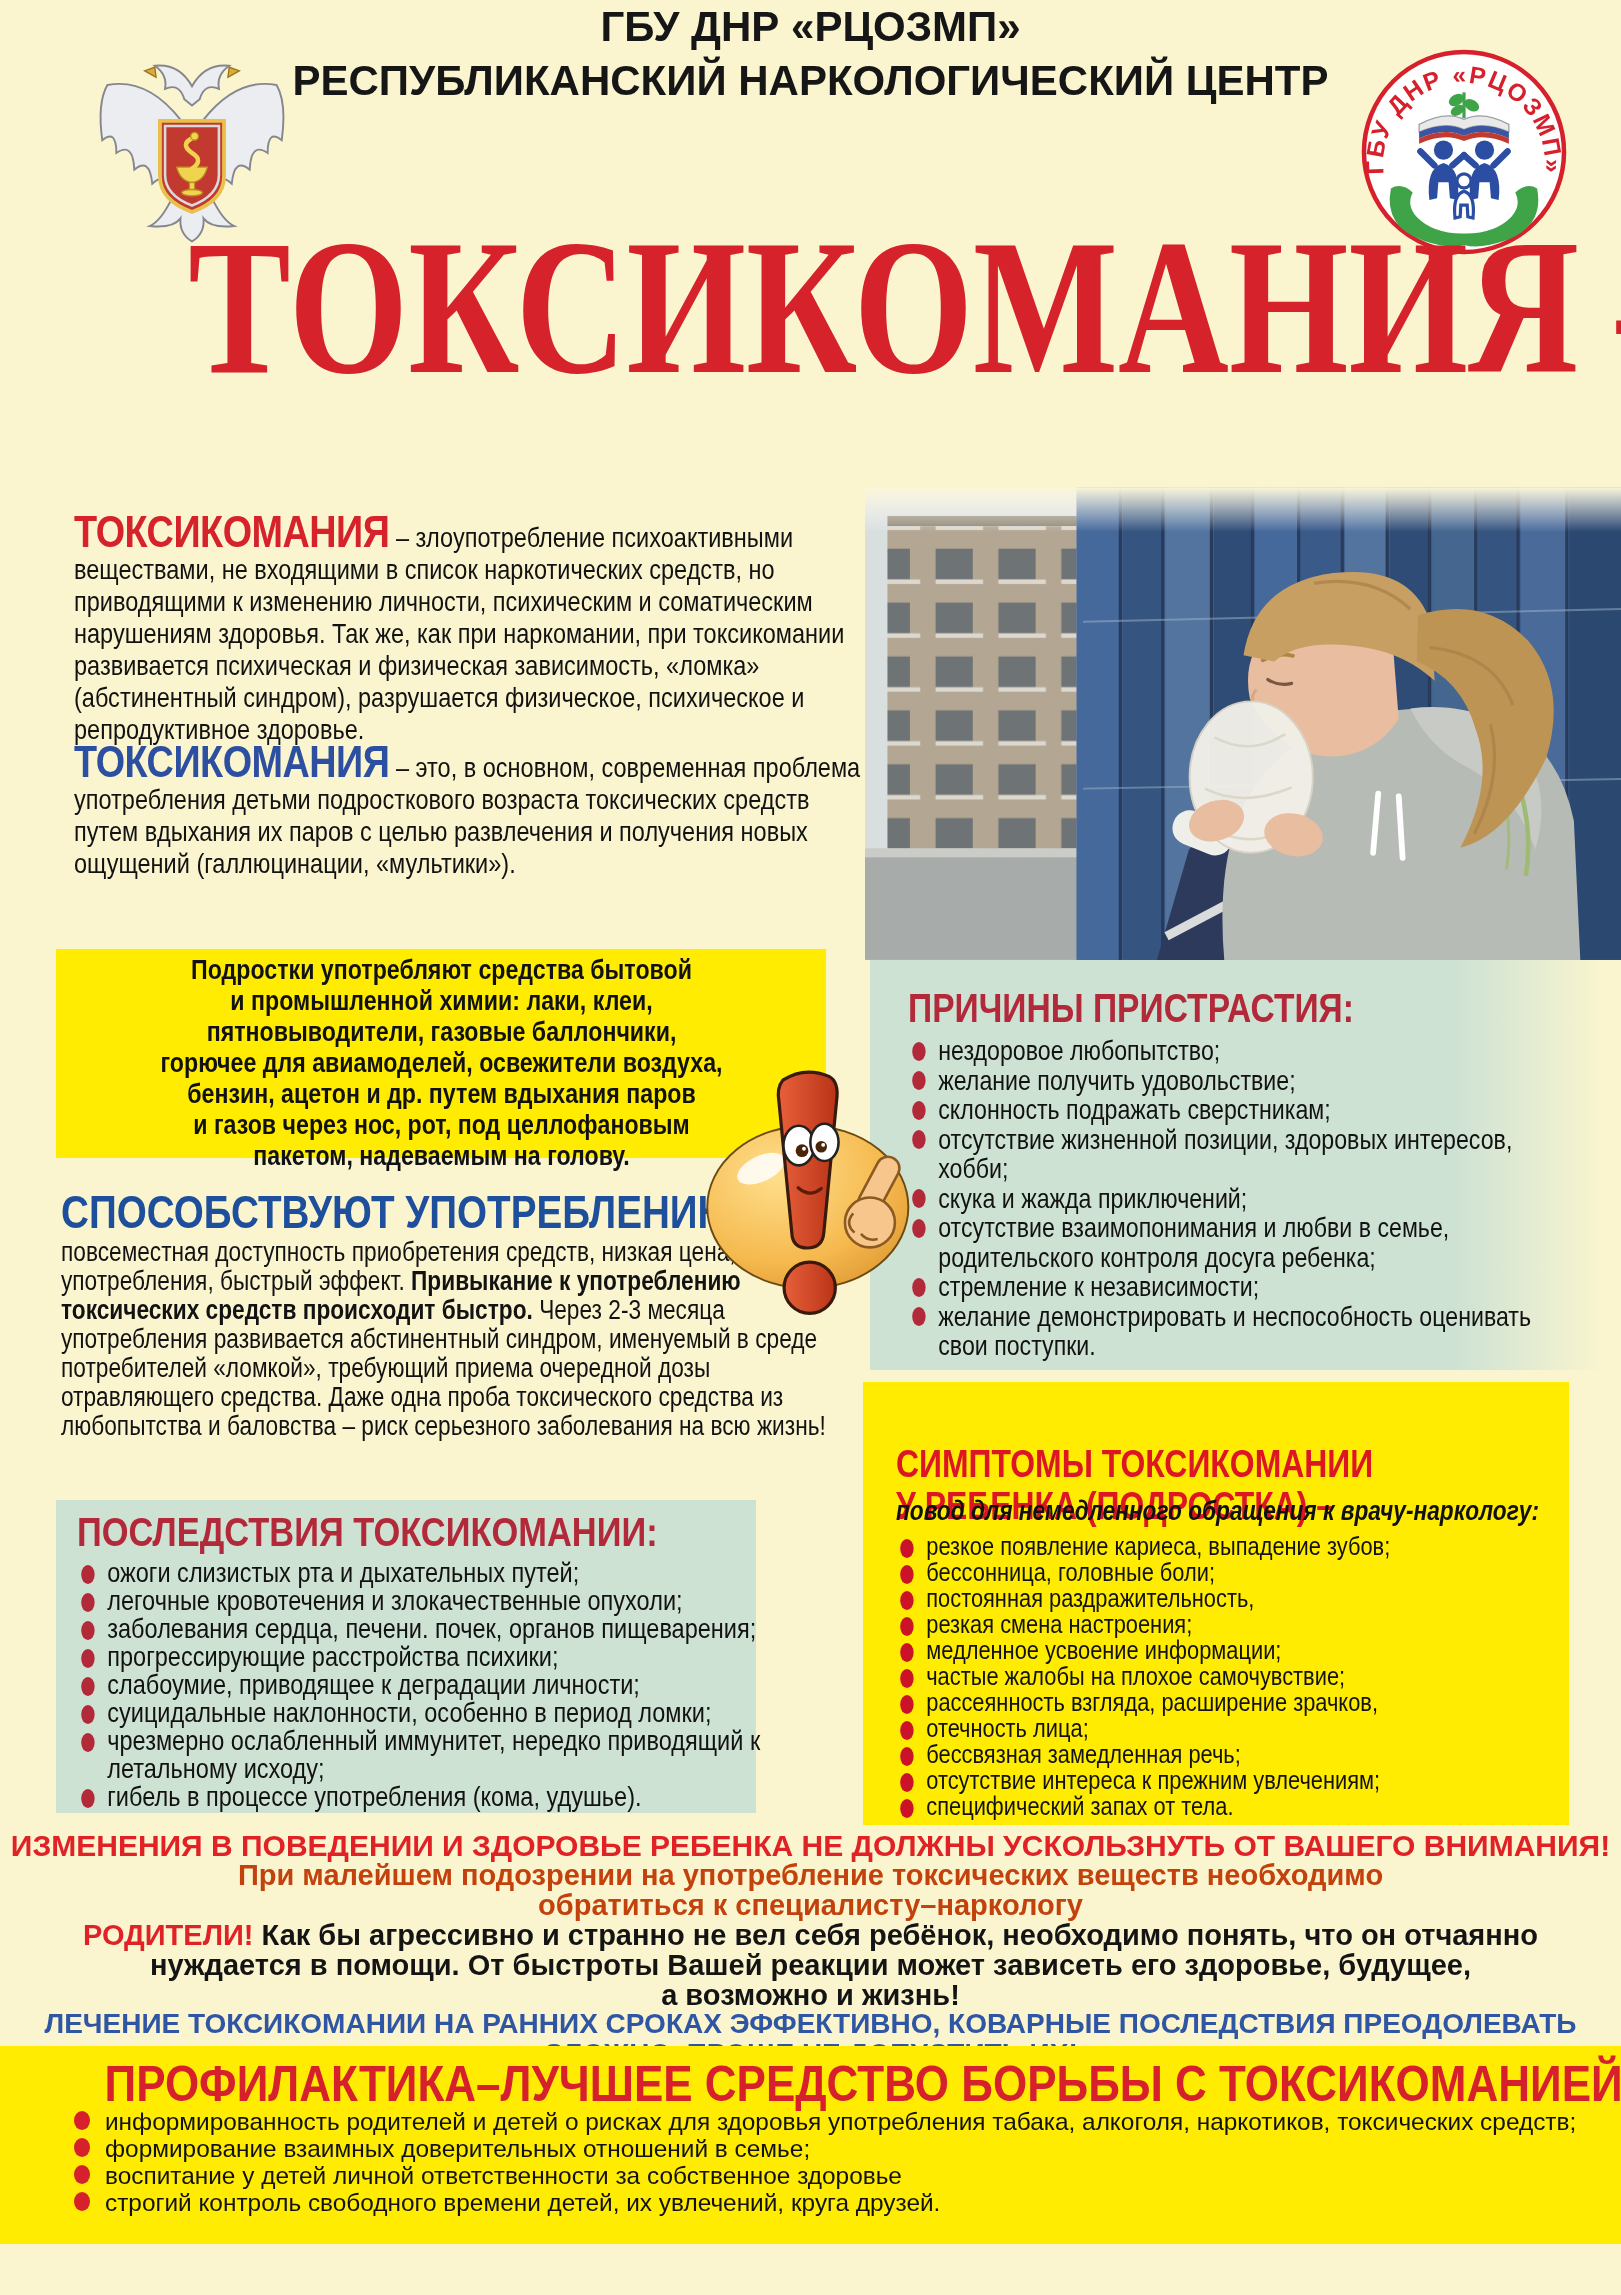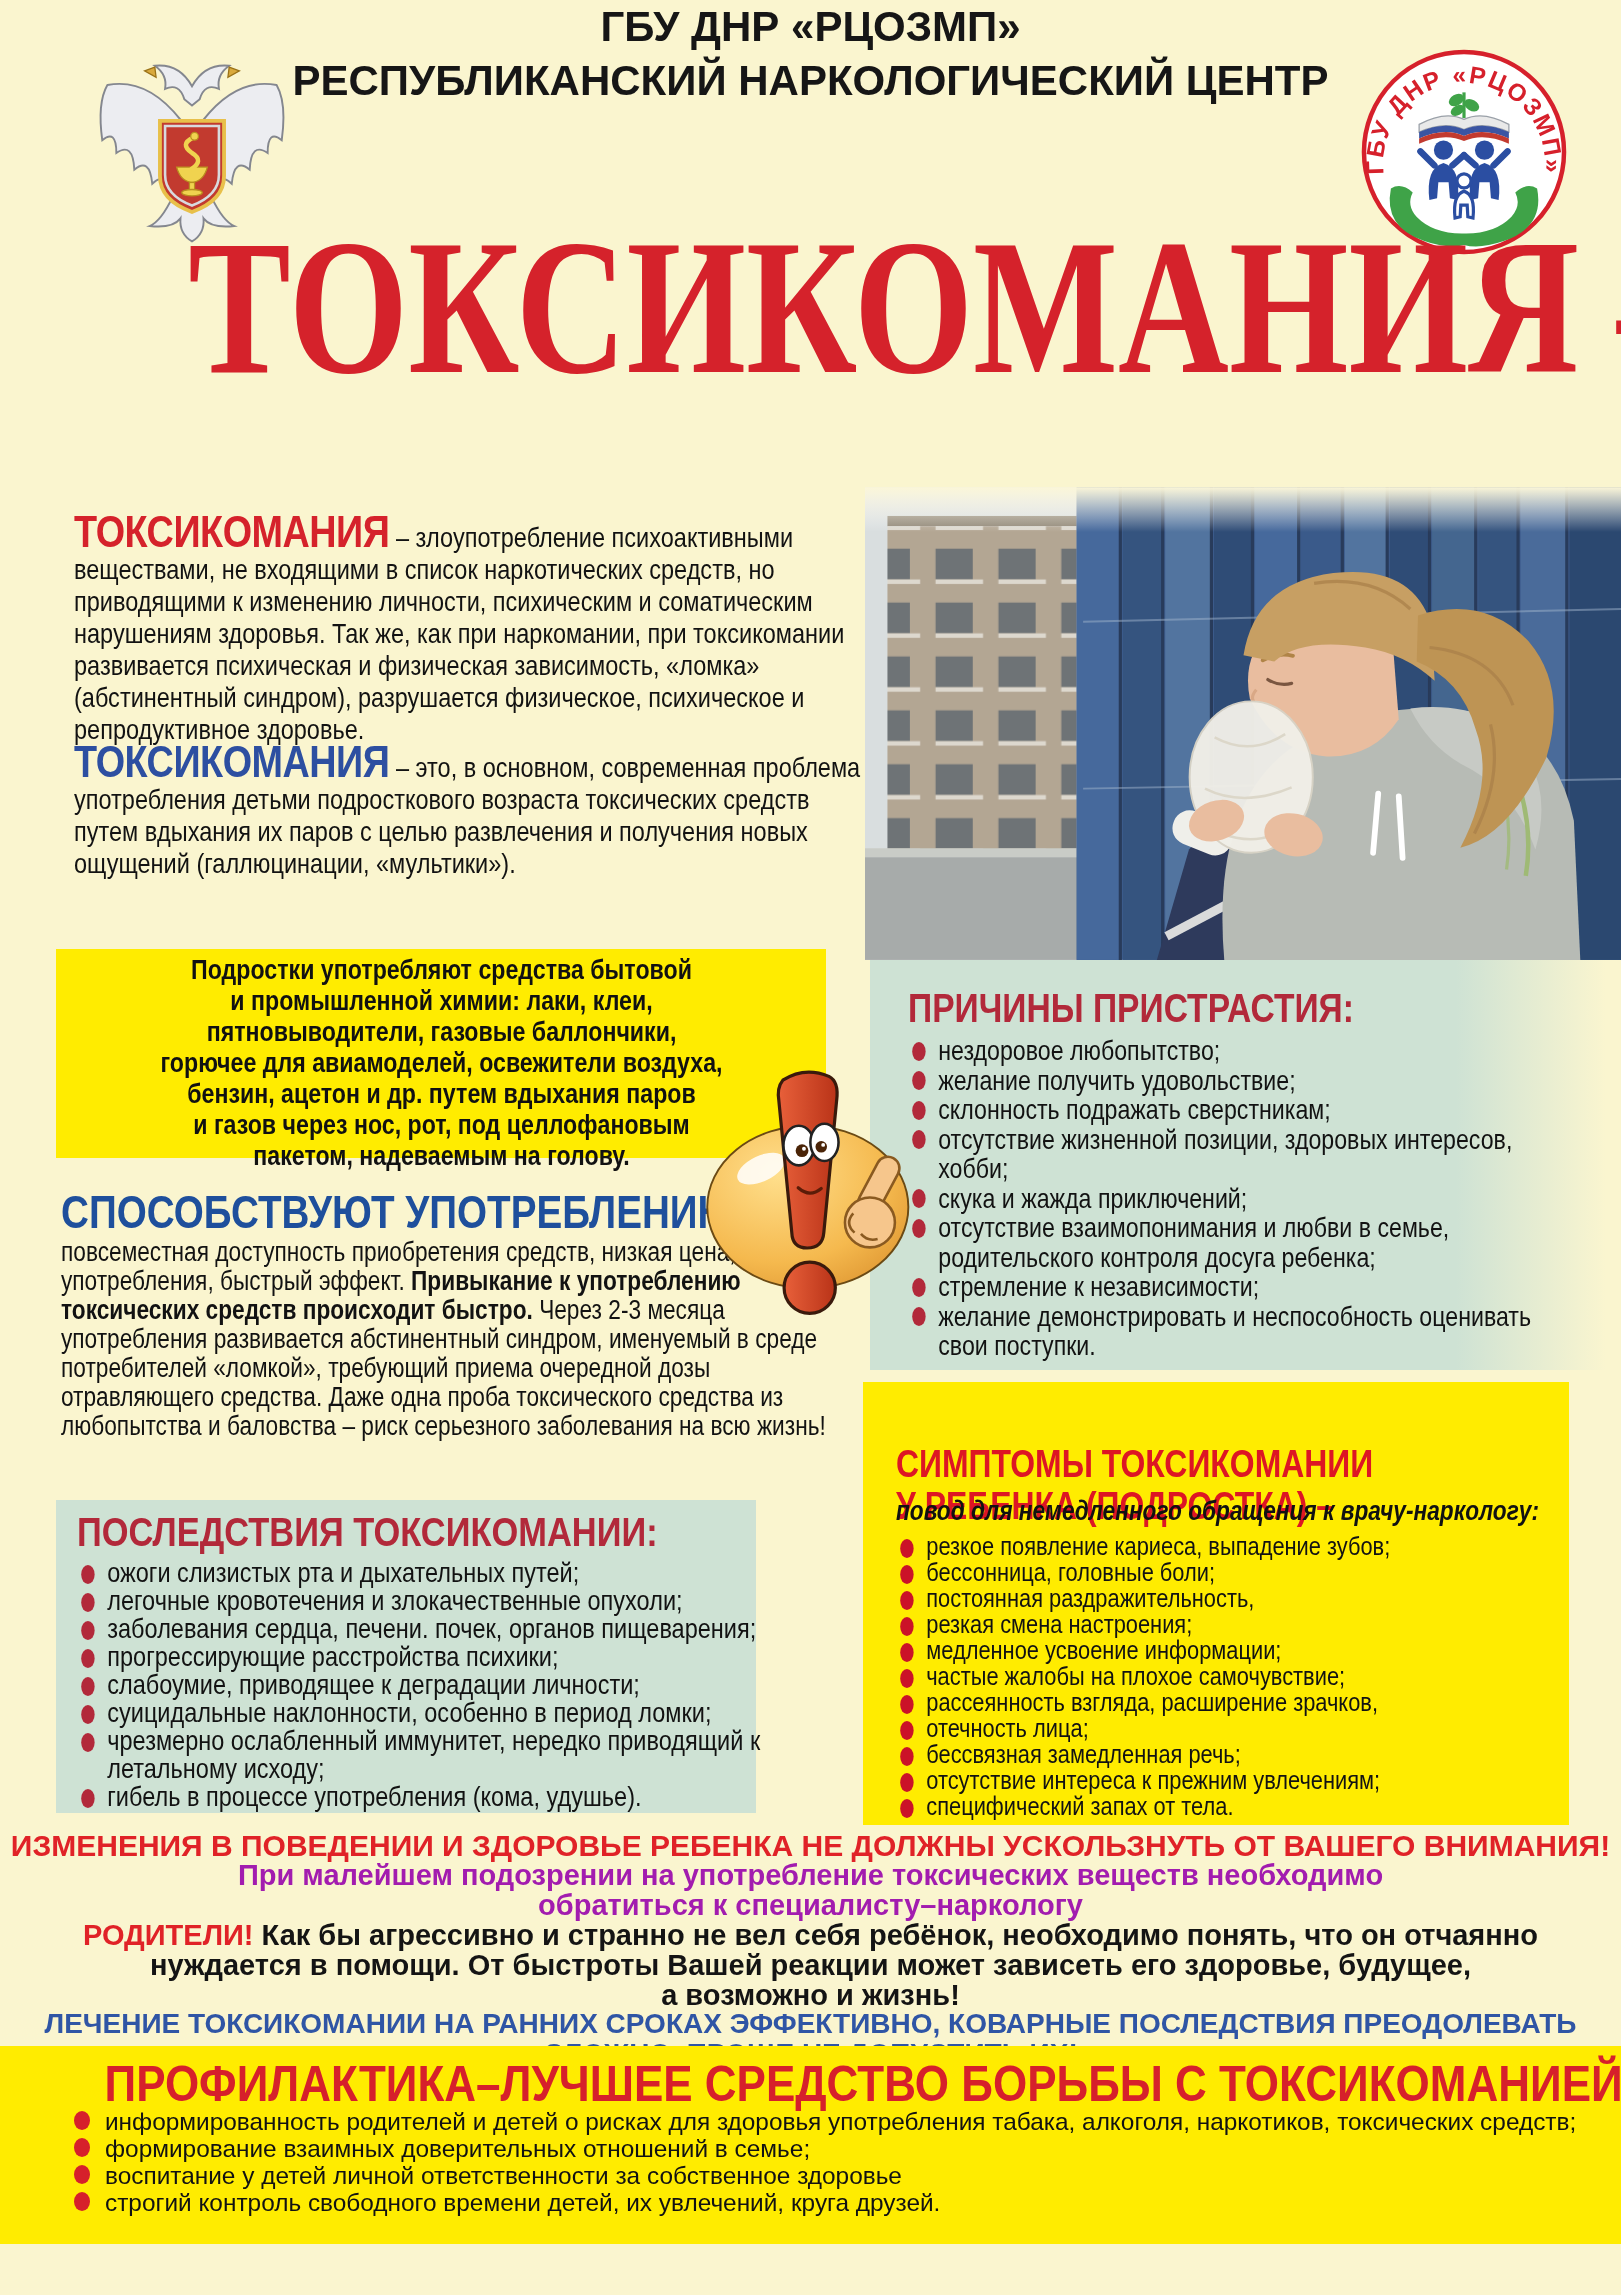--- a/index.html
+++ b/index.html
@@ -295,21 +295,21 @@
           <li><span>рассеянность взгляда, расширение зрачков,</span></li>
           <li><span>отечность лица;</span></li>
           <li><span>бессвязная замедленная речь;</span></li>
           <li><span>отсутствие интереса к прежним увлечениям;</span></li>
           <li><span>специфический запах от тела.</span></li>
         </ul>
     </div>
   </div>
 
   <div class="abs warn" style="top:1829px;font-size:30px;color:#E02227;">ИЗМЕНЕНИЯ В ПОВЕДЕНИИ И ЗДОРОВЬЕ РЕБЕНКА НЕ ДОЛЖНЫ УСКОЛЬЗНУТЬ ОТ ВАШЕГО ВНИМАНИЯ!</div>
-  <div class="abs warn" style="top:1861px;font-size:29px;line-height:29.5px;color:#a21caf;">При малейшем подозрении на употребление токсических веществ необходимо
+  <div class="abs warn" style="top:1861px;font-size:29px;line-height:29.5px;color:#c2410c;">При малейшем подозрении на употребление токсических веществ необходимо
 обратиться к специалисту–наркологу</div>
   <div class="abs warn" style="top:1920px;font-size:29px;line-height:30px;color:#141414;"><span style="color:#E02227;">РОДИТЕЛИ!</span><span> Как бы агрессивно и странно не вел себя ребёнок, необходимо понять, что он отчаянно
 нуждается в помощи. От быстроты Вашей реакции может зависеть его здоровье, будущее,
 а возможно и жизнь!</span></div>
   <div class="abs warn" style="top:2009px;font-size:28px;line-height:29.5px;color:#2F55A5;">ЛЕЧЕНИЕ ТОКСИКОМАНИИ НА РАННИХ СРОКАХ ЭФФЕКТИВНО, КОВАРНЫЕ ПОСЛЕДСТВИЯ ПРЕОДОЛЕВАТЬ
 СЛОЖНО, ПРОЩЕ НЕ ДОПУСТИТЬ ИХ!</div>
 
   <div class="abs ybox prev" style="left:0;top:2046px;width:1621px;height:198px;">
     <div class="abs" style="left:0;top:9px;width:1621px;text-align:center;font-weight:bold;font-size:50px;color:#D6202B;">
       <span class="cxc" style="transform:scaleX(.88);">ПРОФИЛАКТИКА–ЛУЧШЕЕ СРЕДСТВО БОРЬБЫ С ТОКСИКОМАНИЕЙ:</span>

